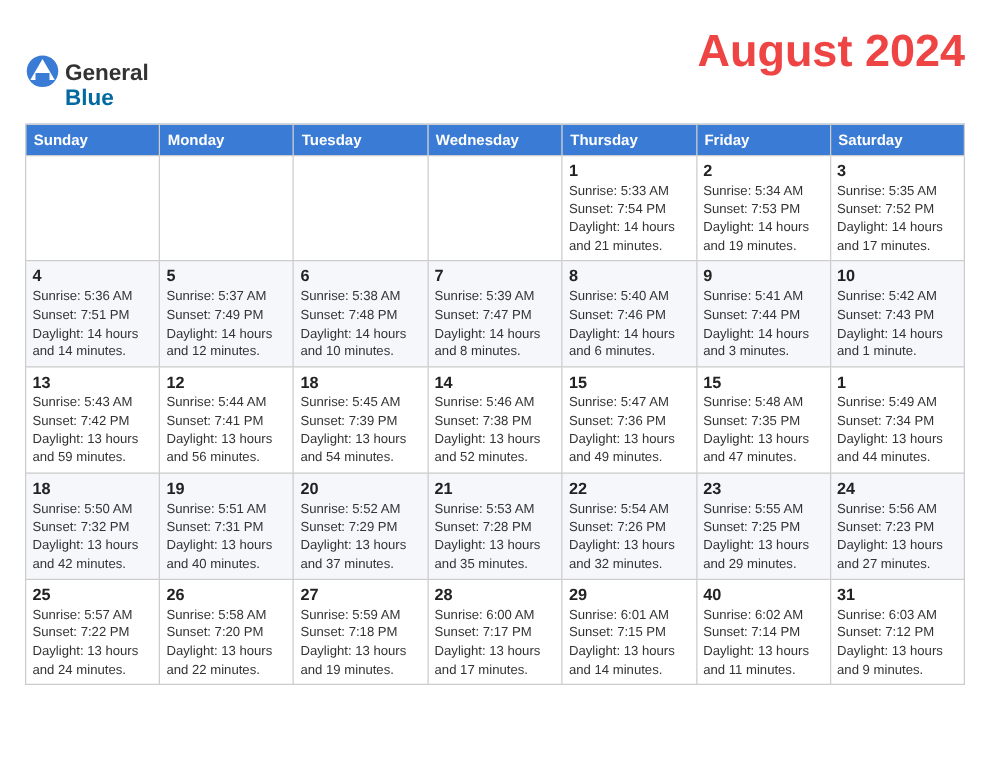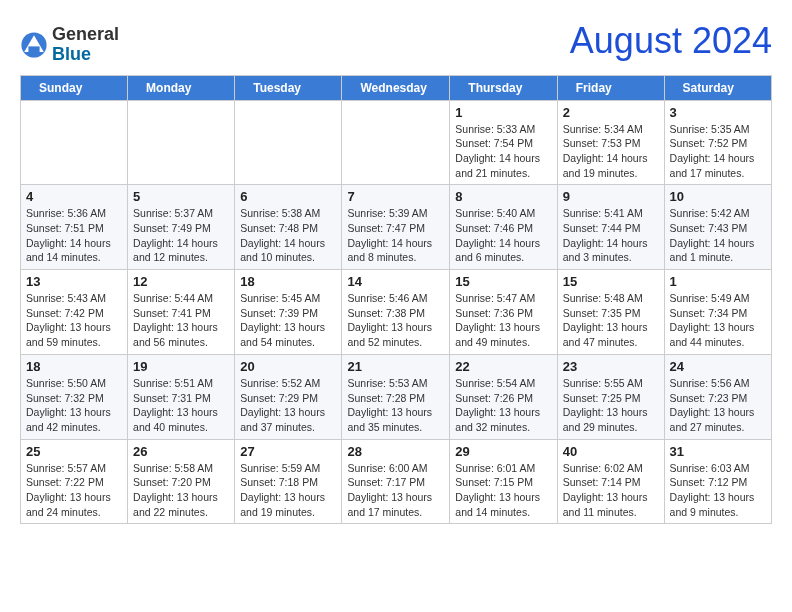--- a/index.html
+++ b/index.html
@@ -18,20 +18,21 @@
     }
     .logo {
       display: flex;
       align-items: center;
       margin-top: 5px;
     }
     .logo-text {
       display: flex;
       flex-direction: column;
       line-height: 1.1;
+      margin-top: 24px;
     }
     .logo-general {
       font-size: 18px;
       font-weight: bold;
       color: #333;
     }
     .logo-blue {
       font-size: 18px;
       font-weight: bold;
       color: #0369a1;
@@ -39,37 +40,37 @@
     .logo-icon {
       width: 28px;
       height: 28px;
       margin-right: 4px;
     }
     .title-block {
       text-align: right;
     }
     .month-year {
       font-size: 36px;
-      font-weight: normal;
-      color: #1d4ed8;
+      font-weight: bold;
+      color: #ef4444;
     }
     .location {
       font-size: 16px;
       color: #444;
     }
     .calendar {
       width: 100%;
       border-collapse: collapse;
       font-size: 11px;
     }
     .calendar th {
       background: #3a7bd5;
       color: #fff;
       text-align: left;
-      padding: 5px 18px;
+      padding: 5px 6px;
       font-size: 12px;
       font-weight: bold;
       border: 1px solid #ccc;
     }
     .calendar td {
       border: 1px solid #ccc;
       vertical-align: top;
       padding: 4px 5px;
       width: 108px;
       min-height: 80px;

